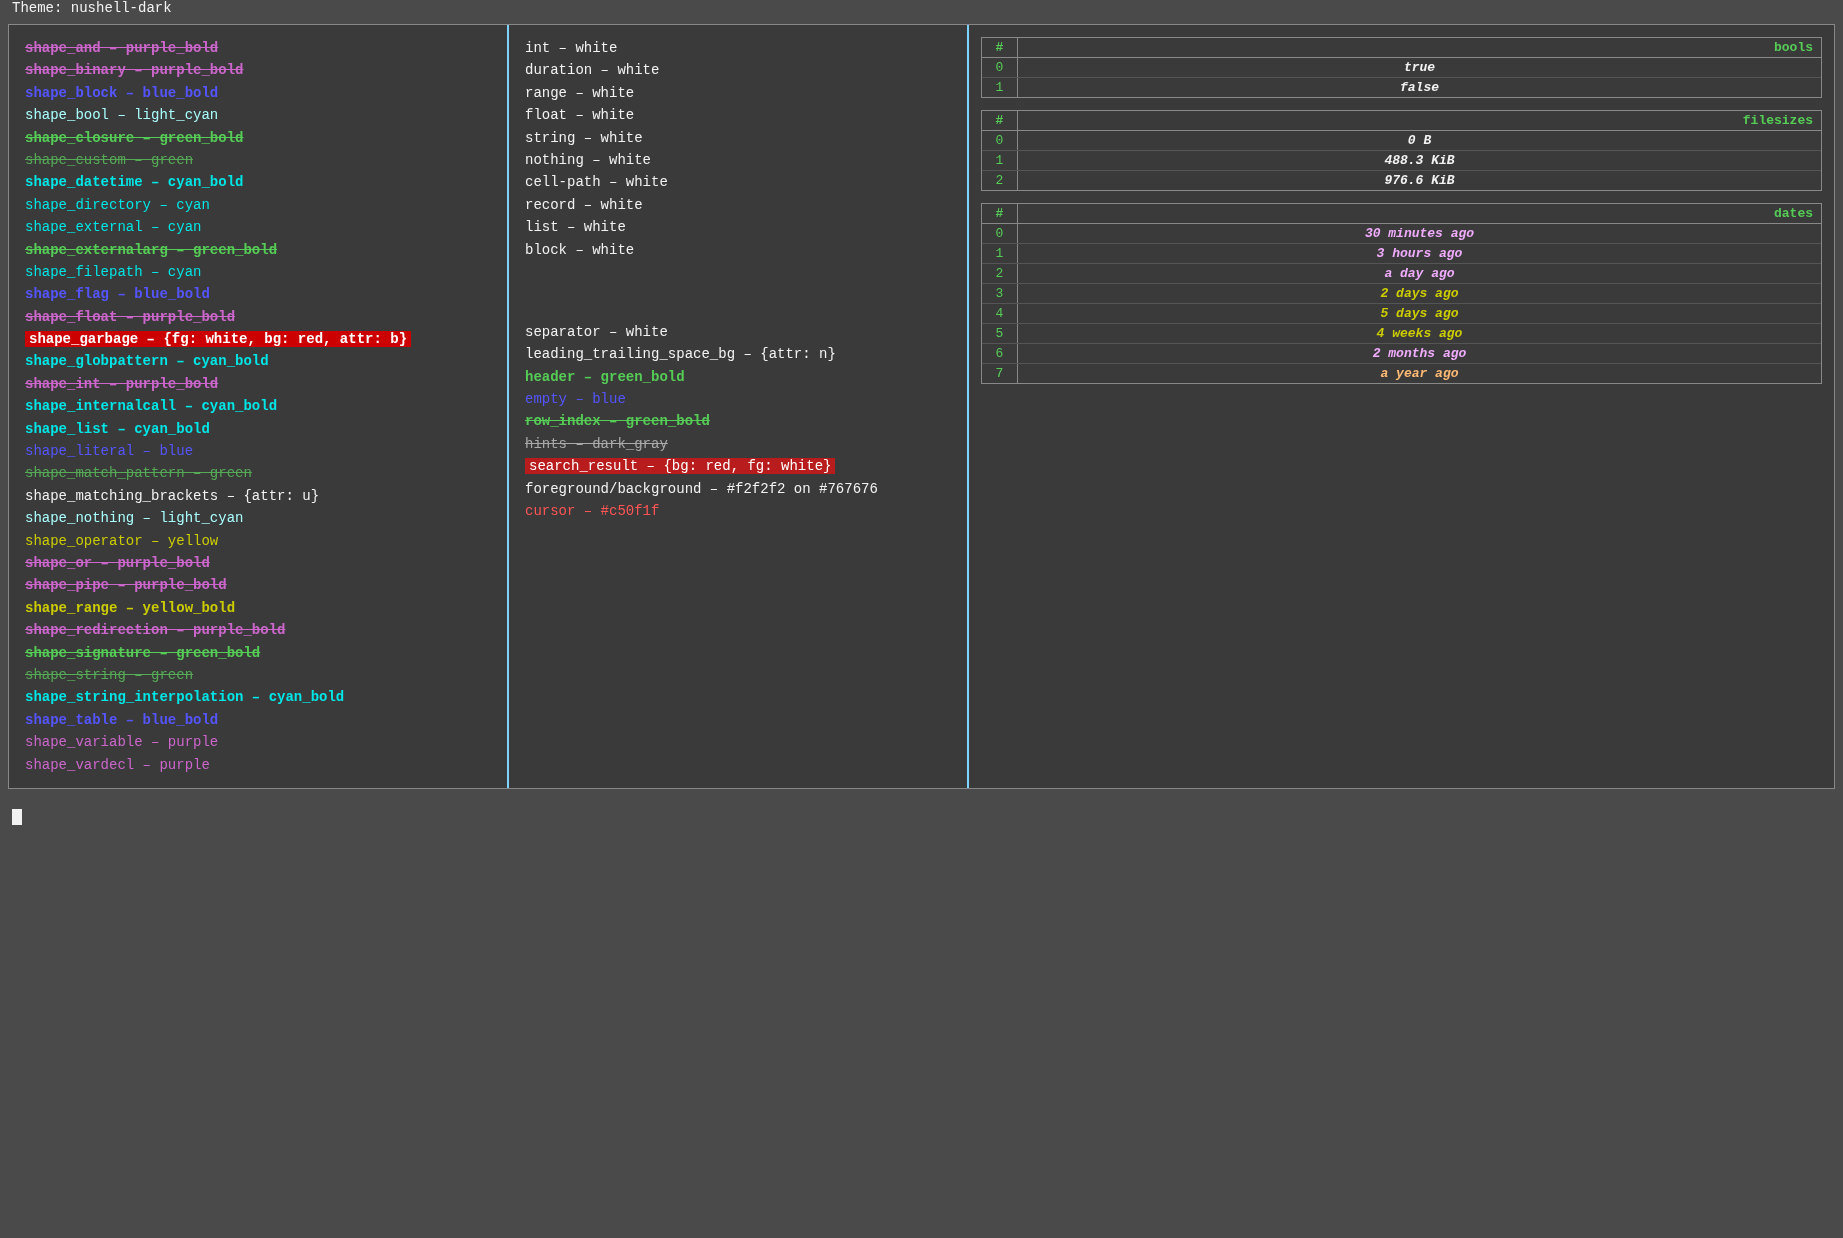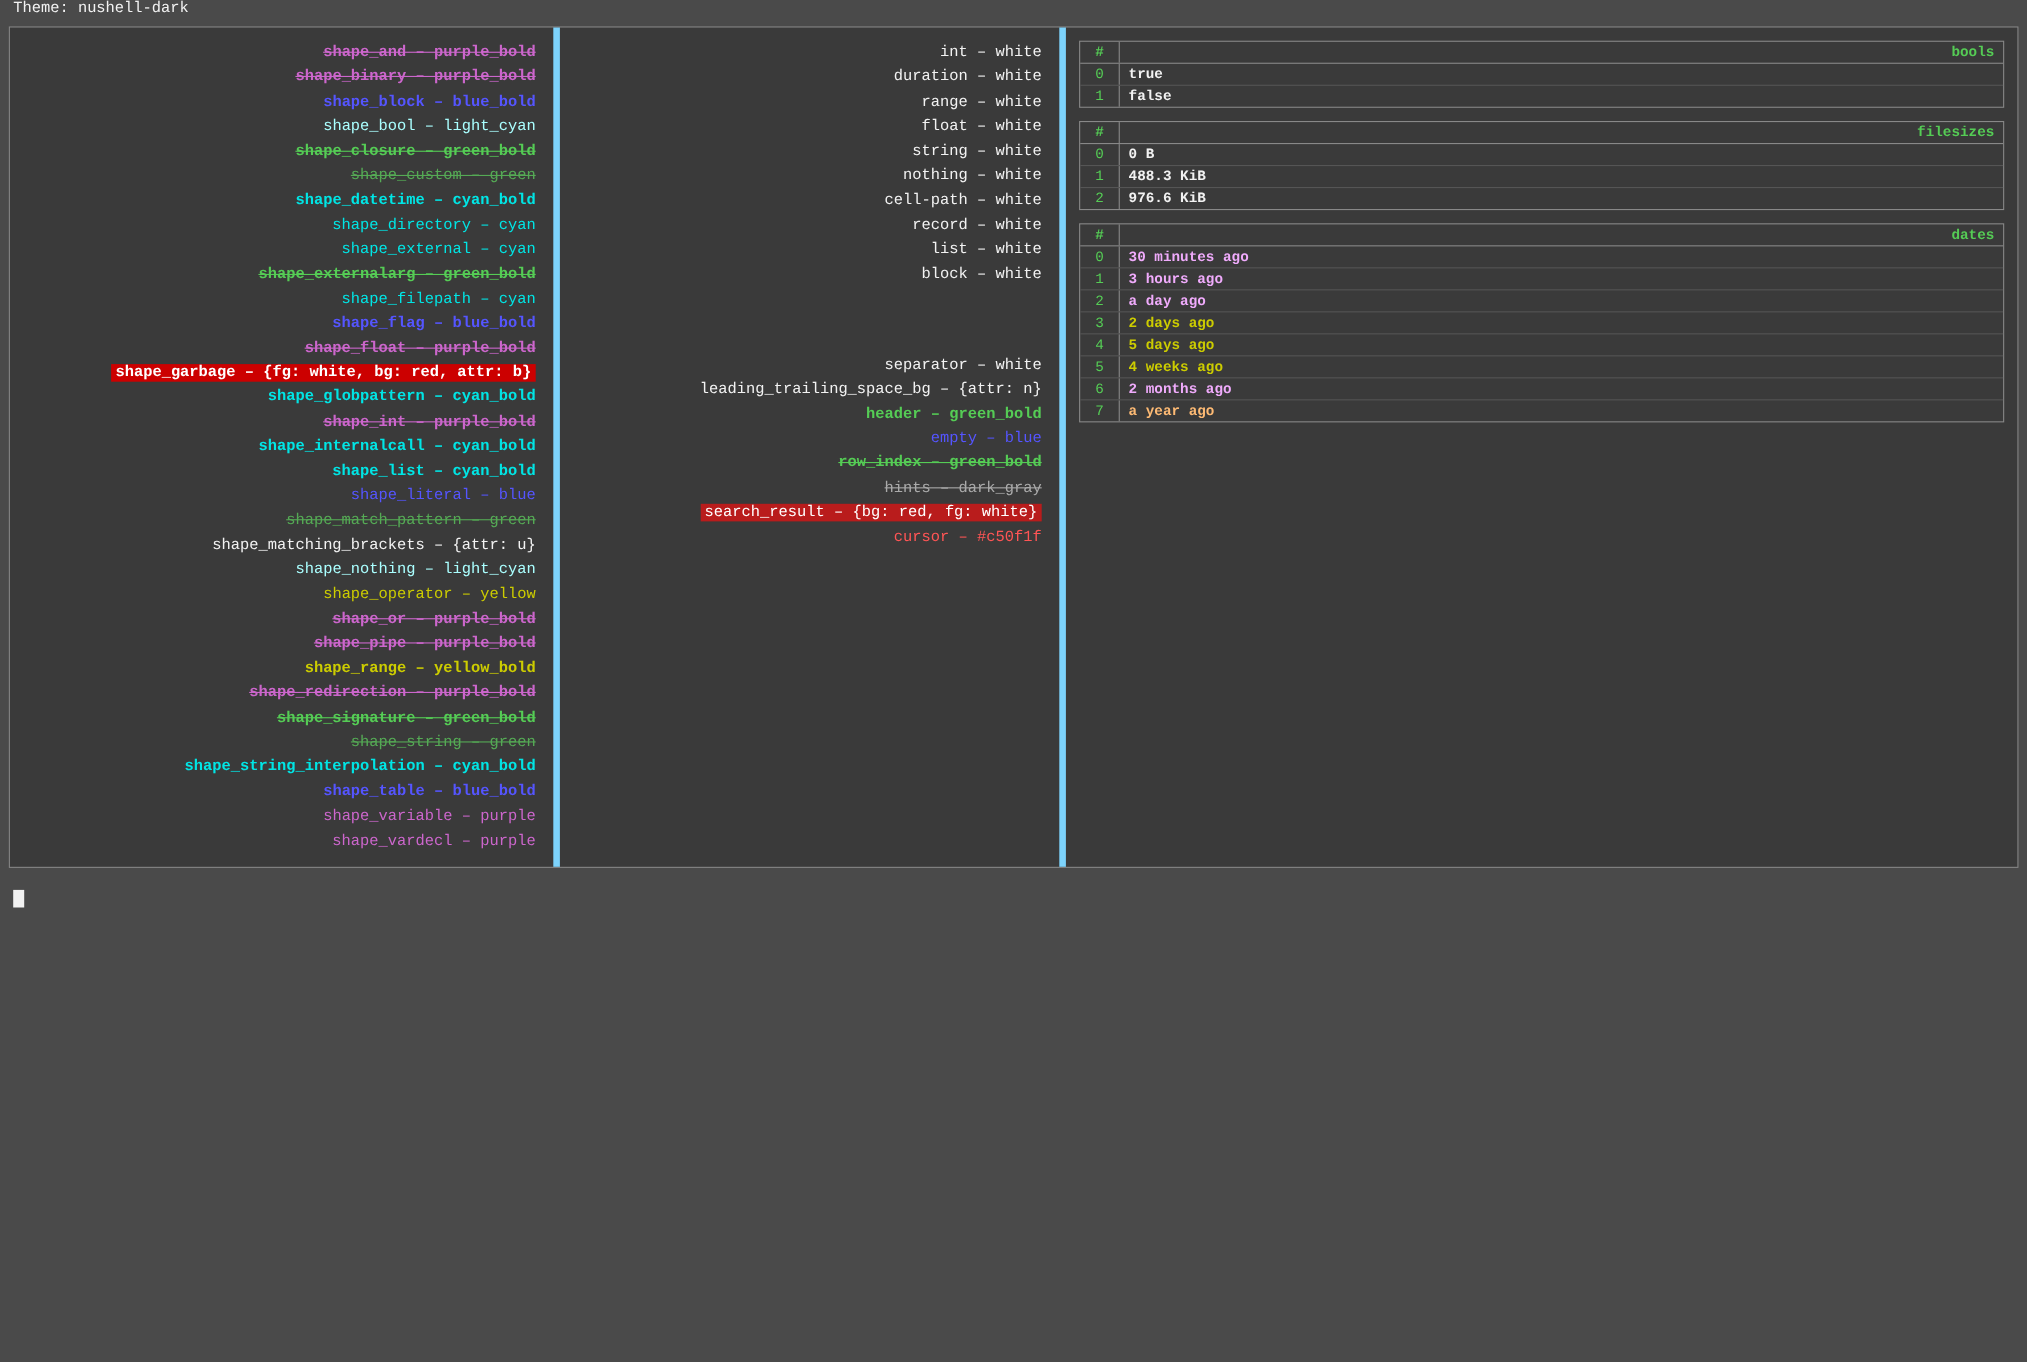--- a/index.html
+++ b/index.html
@@ -17,23 +17,22 @@
       font-size: 14px;
     }
     .main-container {
       display: flex;
       margin: 8px;
       border: 1px solid #888;
       background: #3a3a3a;
     }
     .panel {
       padding: 12px 16px;
-      border-right: 6px solid #7dd3fc;
-      flex: 1;
-      text-align: right;
+      border-right: 2px solid #7dd3fc;
+      flex: 1;
     }
     .panel:last-child {
       border-right: none;
     }
     .panel-left {
       flex: 0 0 500px;
     }
     .panel-middle {
       flex: 0 0 460px;
     }
@@ -109,21 +108,22 @@
     .small-table .td-num {
       width: 36px;
       padding: 2px 6px;
       color: #55cc55;
       border-right: 1px solid #888;
       text-align: center;
     }
     .small-table .td-val {
       flex: 1;
       padding: 2px 8px;
-      text-align: left;
+      text-align: center;
+      font-style: italic;
     }
     .val-bool-true { color: #f2f2f2; font-weight: bold; }
     .val-bool-false { color: #f2f2f2; font-weight: bold; }
     .val-filesize { color: #f2f2f2; font-weight: bold; }
     .val-date-green { color: #f0abfc; font-weight: bold; }
     .val-date-yellow { color: #cccc00; font-weight: bold; }
     .val-date-dim { color: #fdba74; font-weight: bold; }
 
     .terminal-cursor {
       display: inline-block;
@@ -190,20 +190,21 @@
     <div class="line color-white">list – white</div>
     <div class="line color-white">block – white</div>
     <div style="height: 60px;"></div>
     <div class="line color-white">separator – white</div>
     <div class="line color-white">leading_trailing_space_bg – {attr: n}</div>
     <div class="line color-green-bold bold">header – green_bold</div>
     <div class="line color-blue">empty – blue</div>
     <div class="line"><span class="strikethrough color-green-bold">row_index – green_bold</span></div>
     <div class="line"><span class="strikethrough color-gray">hints – dark_gray</span></div>
     <div class="line"><span class="bg-red-fg-white2" style="padding: 0 4px;">search_result – {bg: red, fg: white}</span></div>
+    <div class="line color-white">foreground/background – #f2f2f2 on #767676</div>
     <div class="line color-red">cursor – #c50f1f</div>
   </div>
 
   <div class="panel-right">
 
     <div class="small-table">
       <div class="table-header-row">
         <span class="th-hash">#</span>
         <span class="th-title">bools</span>
       </div>

